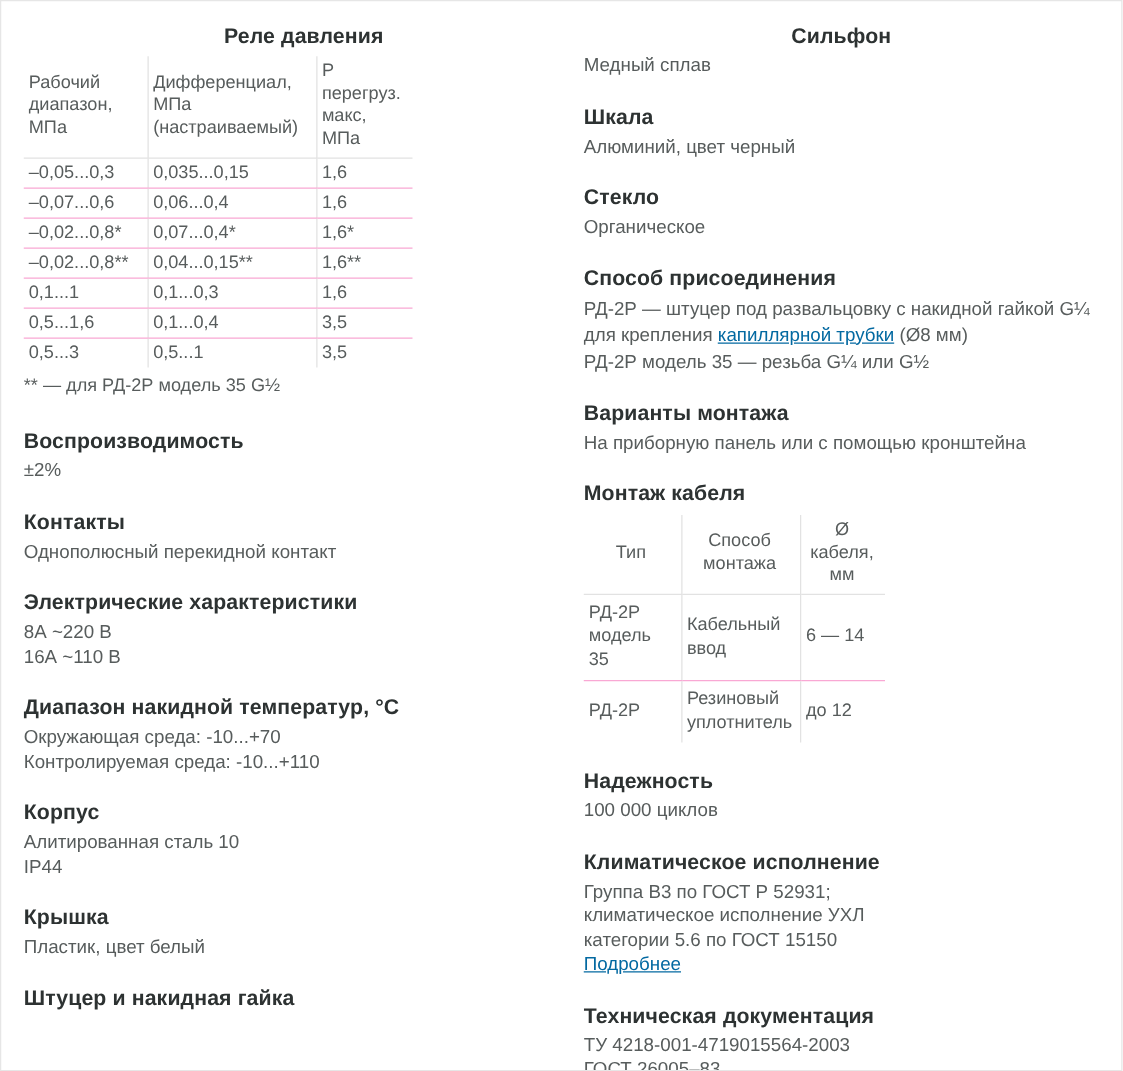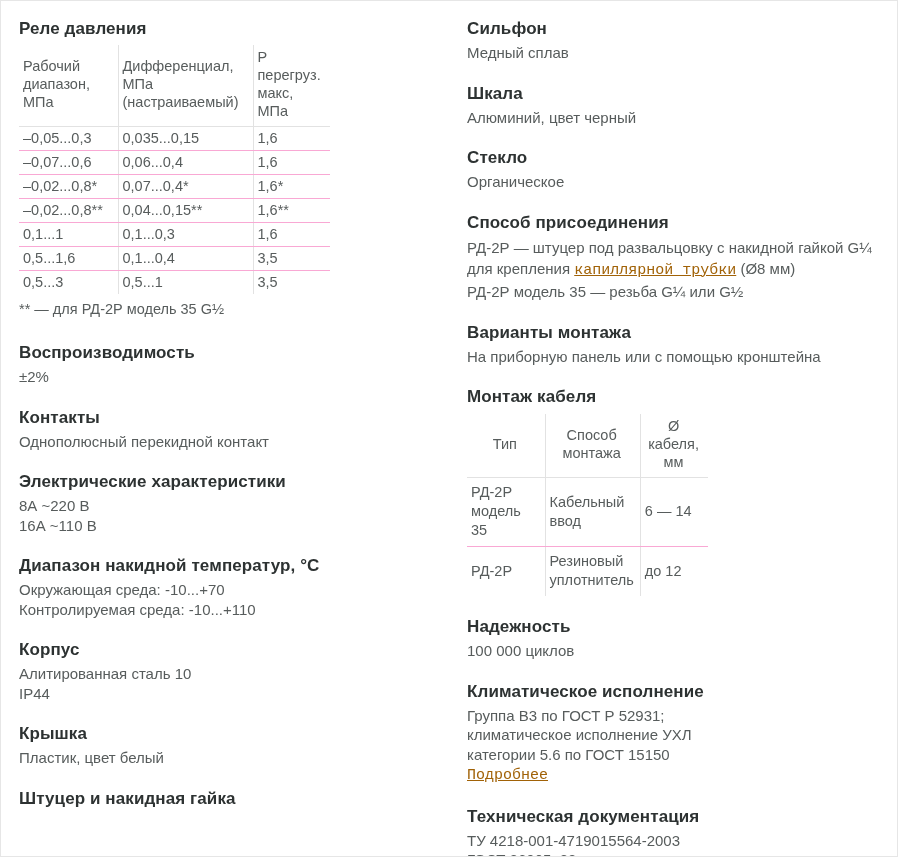--- a/index.html
+++ b/index.html
@@ -16,29 +16,29 @@
     display:grid;
     grid-template-columns:448px 1fr;
     padding:13px 18px 0 18px;
   }
   .col { min-width:0; }
 
   .sec-title {
     font-size:17px; font-weight:700; color:#2d3232;
     line-height:23px; margin:19px 0 3px 0; letter-spacing:.1px;
   }
-  .sec-title.first { margin-top:3px; }
+  .sec-title.first { margin-top:3px;text-align:center; }
   .line {
     font-size:15px; color:#575c5c; line-height:19.5px;
   }
   .para {
     font-size:15px; color:#575c5c; line-height:21px; max-width:420px; margin-top:2px;
   }
   a.link {
-    color:#a16207; text-decoration:underline; cursor:pointer;font-family:Liberation Mono, monospace;
+    color:#0369a1; text-decoration:underline; cursor:pointer;
   }
 
   table.spec { border-collapse:collapse; margin-top:5px; }
   .spec th, .spec td {
     font-size:14.5px; font-weight:400; color:#575c5c;
     text-align:left; vertical-align:middle;
     padding:2px 6px 3px 4px; line-height:18px;
   }
   .spec thead th { border-bottom:1px solid #e2e2e2; padding-top:3px; padding-bottom:6px; }
   .spec tbody td { border-bottom:1px solid #f9a8d4; }

